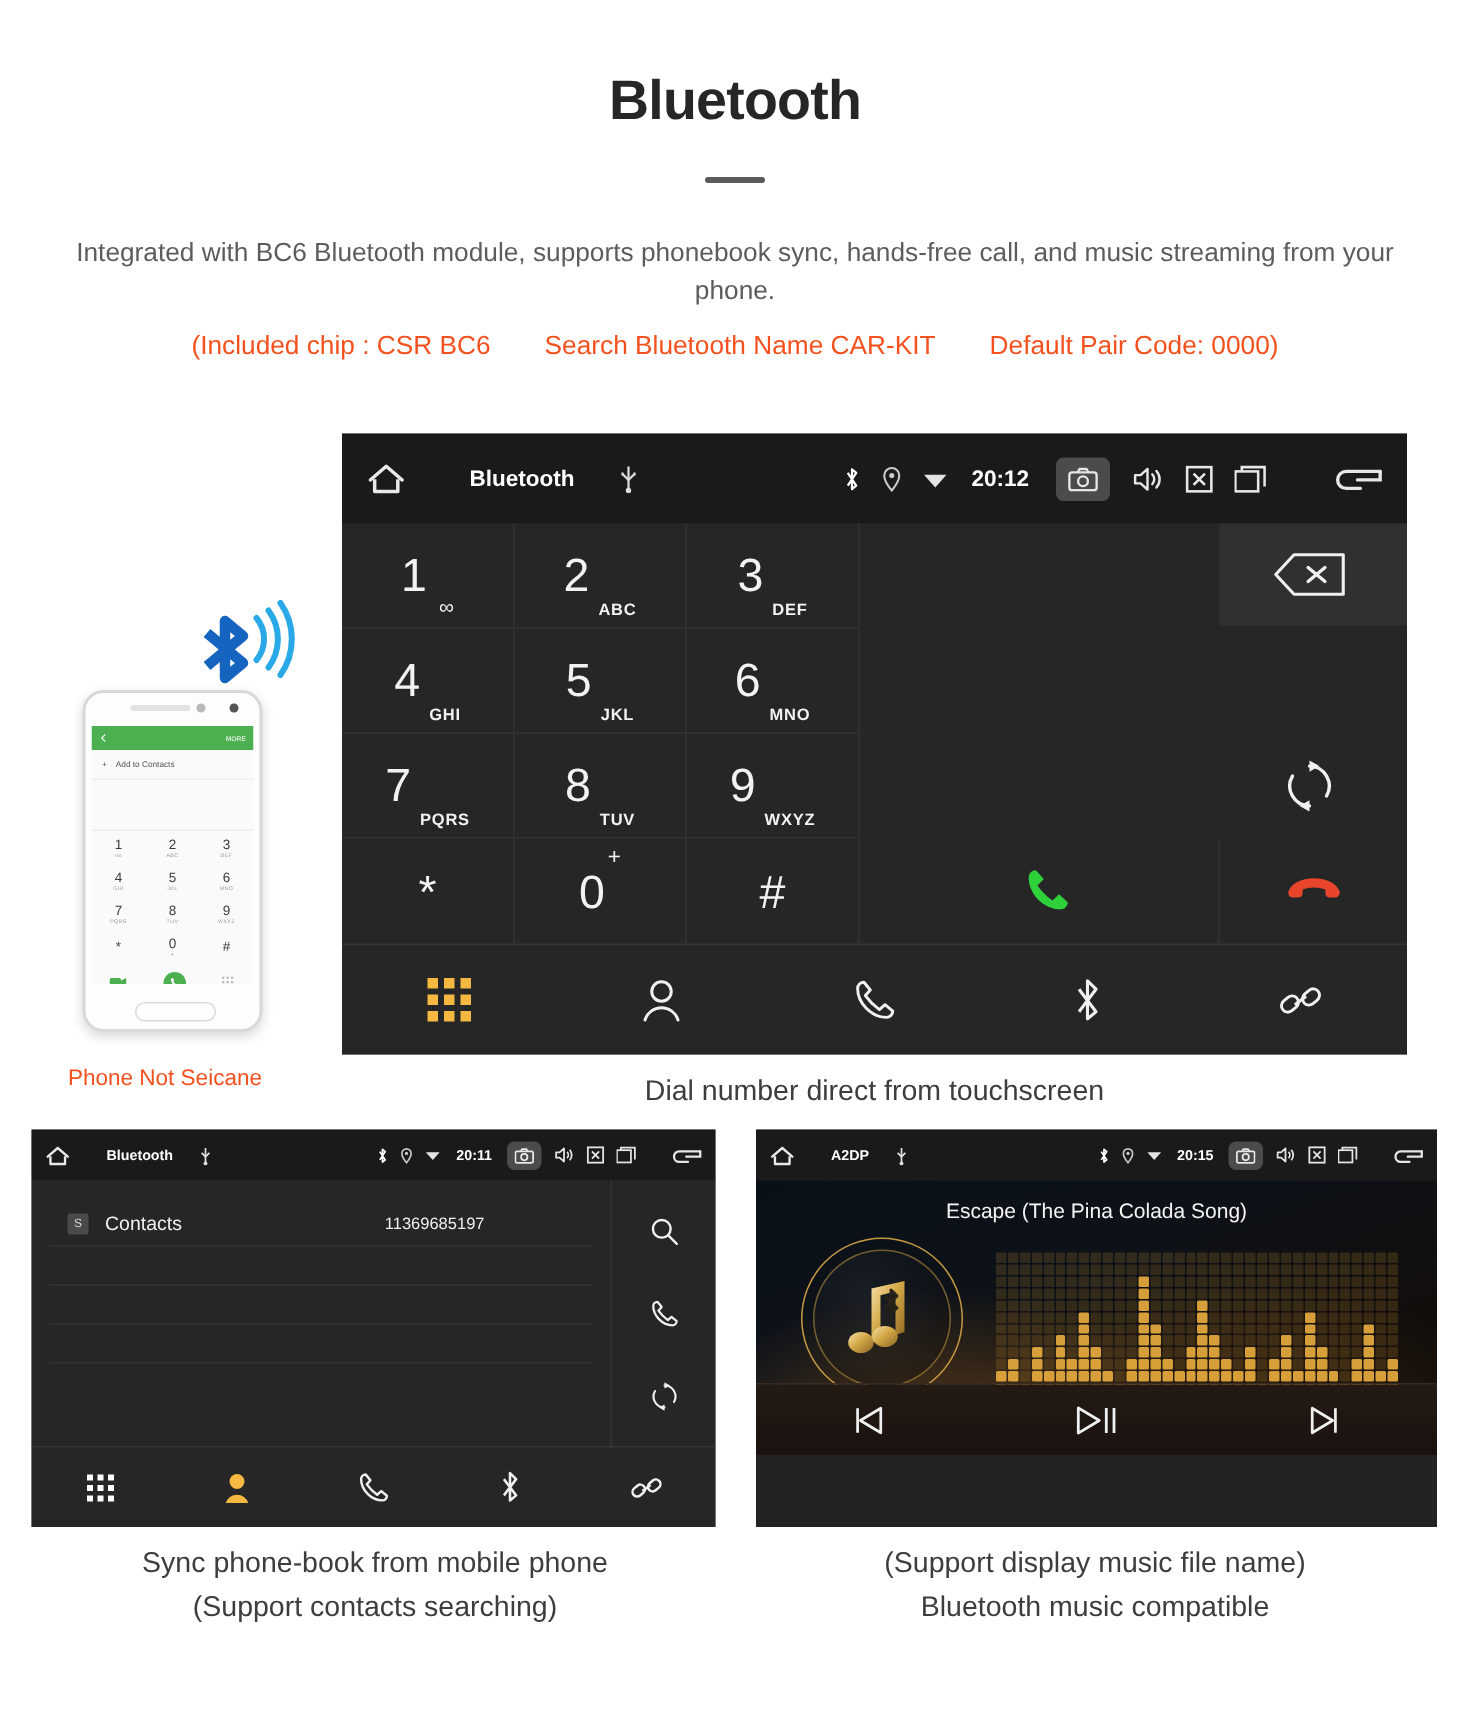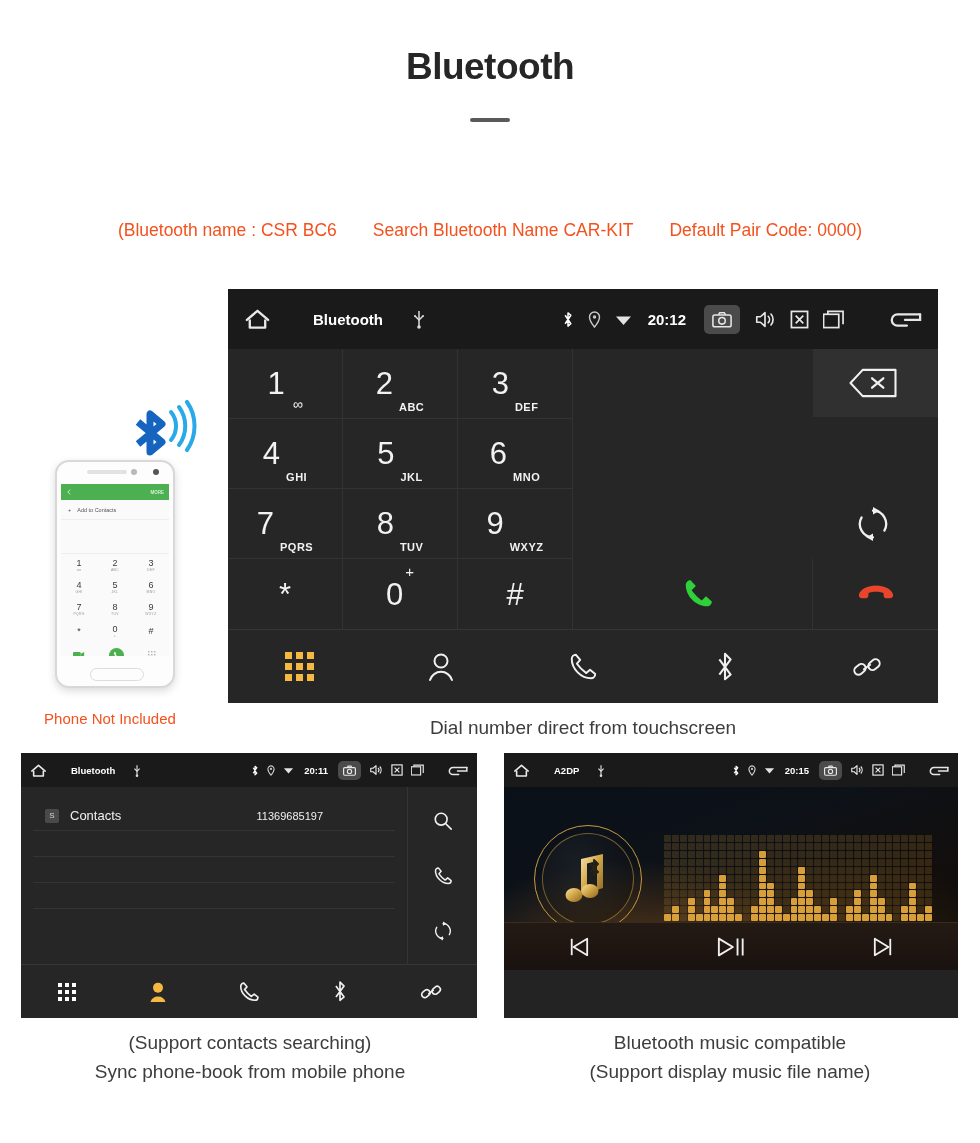--- a/index.html
+++ b/index.html
@@ -183,22 +183,23 @@
     border-top:1px solid #3a2b22;
   }
 </style>
 </head>
 <body>
 
 <div class="page">
 
   <div class="title">Bluetooth</div>
   <div class="divider"></div>
+  <div class="subtitle">Integrated with BC6 Bluetooth module, supports phonebook sync, hands-free call, and music streaming from your phone.</div>
   <div class="specs">
-    <span>(Bluetooth name : CSR BC6</span>
+    <span>(Included chip : CSR BC6</span>
     <span>Search Bluetooth Name CAR-KIT</span>
     <span>Default Pair Code: 0000)</span>
   </div>
 
   <div id="phone-wrap">
     <div class="bt-badge">
       <svg viewBox="0 0 80 62" width="80" height="62">
         <g fill="none" stroke="#29a9e8" stroke-width="4" stroke-linecap="round">
           <path d="M43 40 A22 22 0 0 0 43 12"></path>
           <path d="M51 45 A32 32 0 0 0 51 7"></path>
@@ -294,21 +295,21 @@
                 <rect x="0" y="8" width="2" height="2"></rect>
                 <rect x="4" y="8" width="2" height="2"></rect>
                 <rect x="8" y="8" width="2" height="2"></rect>
               </g>
             </svg>
         </div>
       </div>
       <div class="phone-home"></div>
     </div>
   </div>
-  <div id="phone-note">Phone Not Included</div>
+  <div id="phone-note">Phone Not Seicane</div>
 
   <div class="screen" id="main-screen">
     <div class="statusbar">
       <div class="sb-left">
         <span class="sb-icon">
           <svg width="27" height="24" viewBox="0 0 28 24">
               <path d="M3 13 L14 3.5 L25 13" fill="none" stroke="#e9e9e9" stroke-width="2.4" stroke-linejoin="round" stroke-linecap="round"></path>
               <path d="M6 12.5 L6 21 L22 21 L22 12.5" fill="none" stroke="#e9e9e9" stroke-width="2.4" stroke-linejoin="round"></path>
             </svg>
         </span>
@@ -651,22 +652,22 @@
                 <rect x="2" y="14" width="13" height="9" rx="4.5" transform="rotate(-40 8.5 18.5)"></rect>
                 <rect x="17" y="9" width="13" height="9" rx="4.5" transform="rotate(-40 23.5 13.5)"></rect>
                 <path d="M12 19 L20 13"></path>
               </g>
             </svg>
         </span>
       </div>
     </div>
   </div>
   <div class="caption" id="cap-left">
+    <div>Sync phone-book from mobile phone</div>
     <div>(Support contacts searching)</div>
-    <div>Sync phone-book from mobile phone</div>
   </div>
 
   <div class="screen" id="a2dp-screen">
     <div class="statusbar">
       <div class="sb-left">
         <span class="sb-icon">
           <svg width="17" height="15" viewBox="0 0 28 24">
               <path d="M3 13 L14 3.5 L25 13" fill="none" stroke="#e9e9e9" stroke-width="2.6" stroke-linejoin="round" stroke-linecap="round"></path>
               <path d="M6 12.5 L6 21 L22 21 L22 12.5" fill="none" stroke="#e9e9e9" stroke-width="2.6" stroke-linejoin="round"></path>
             </svg>
@@ -727,20 +728,21 @@
         <span class="sb-icon" style="margin-left:14px">
           <svg width="21" height="13" viewBox="0 0 36 22">
               <path d="M34 6 L10 6 A6 6 0 0 0 10 18 L20 18" fill="none" stroke="#e6e6e6" stroke-width="2.6" stroke-linecap="round"></path>
               <path d="M34 6 L34 12 L18 12" fill="none" stroke="#e6e6e6" stroke-width="2.6" stroke-linecap="round"></path>
             </svg>
         </span>
       </div>
     </div>
 
     <div class="a2dp-body">
+      <div class="a2dp-song">Escape (The Pina Colada Song)</div>
       <div class="album-circle">
         <div class="album-inner">
           <svg width="62" height="58" viewBox="0 0 62 58">
             <defs>
               <linearGradient id="gold" x1="0" y1="0" x2="1" y2="1">
                 <stop offset="0%" stop-color="#f7e2a8"></stop>
                   <stop offset="45%" stop-color="#d4a949"></stop>
                   <stop offset="100%" stop-color="#8c6521"></stop>
               </linearGradient>
             </defs>
@@ -1245,17 +1247,17 @@
         <span>
           <svg width="22" height="20" viewBox="0 0 24 22">
               <path d="M3 2 L3 20 L18 11 Z" fill="none" stroke="#f0f0f0" stroke-width="2" stroke-linejoin="round"></path>
               <path d="M20 2 L20 20" stroke="#f0f0f0" stroke-width="2"></path>
             </svg>
         </span>
       </div>
     </div>
   </div>
   <div class="caption" id="cap-right">
+    <div>(Support display music file name)</div>
     <div>Bluetooth music compatible</div>
-    <div>(Support display music file name)</div>
   </div>
 
 </div>
 
 </body></html>

